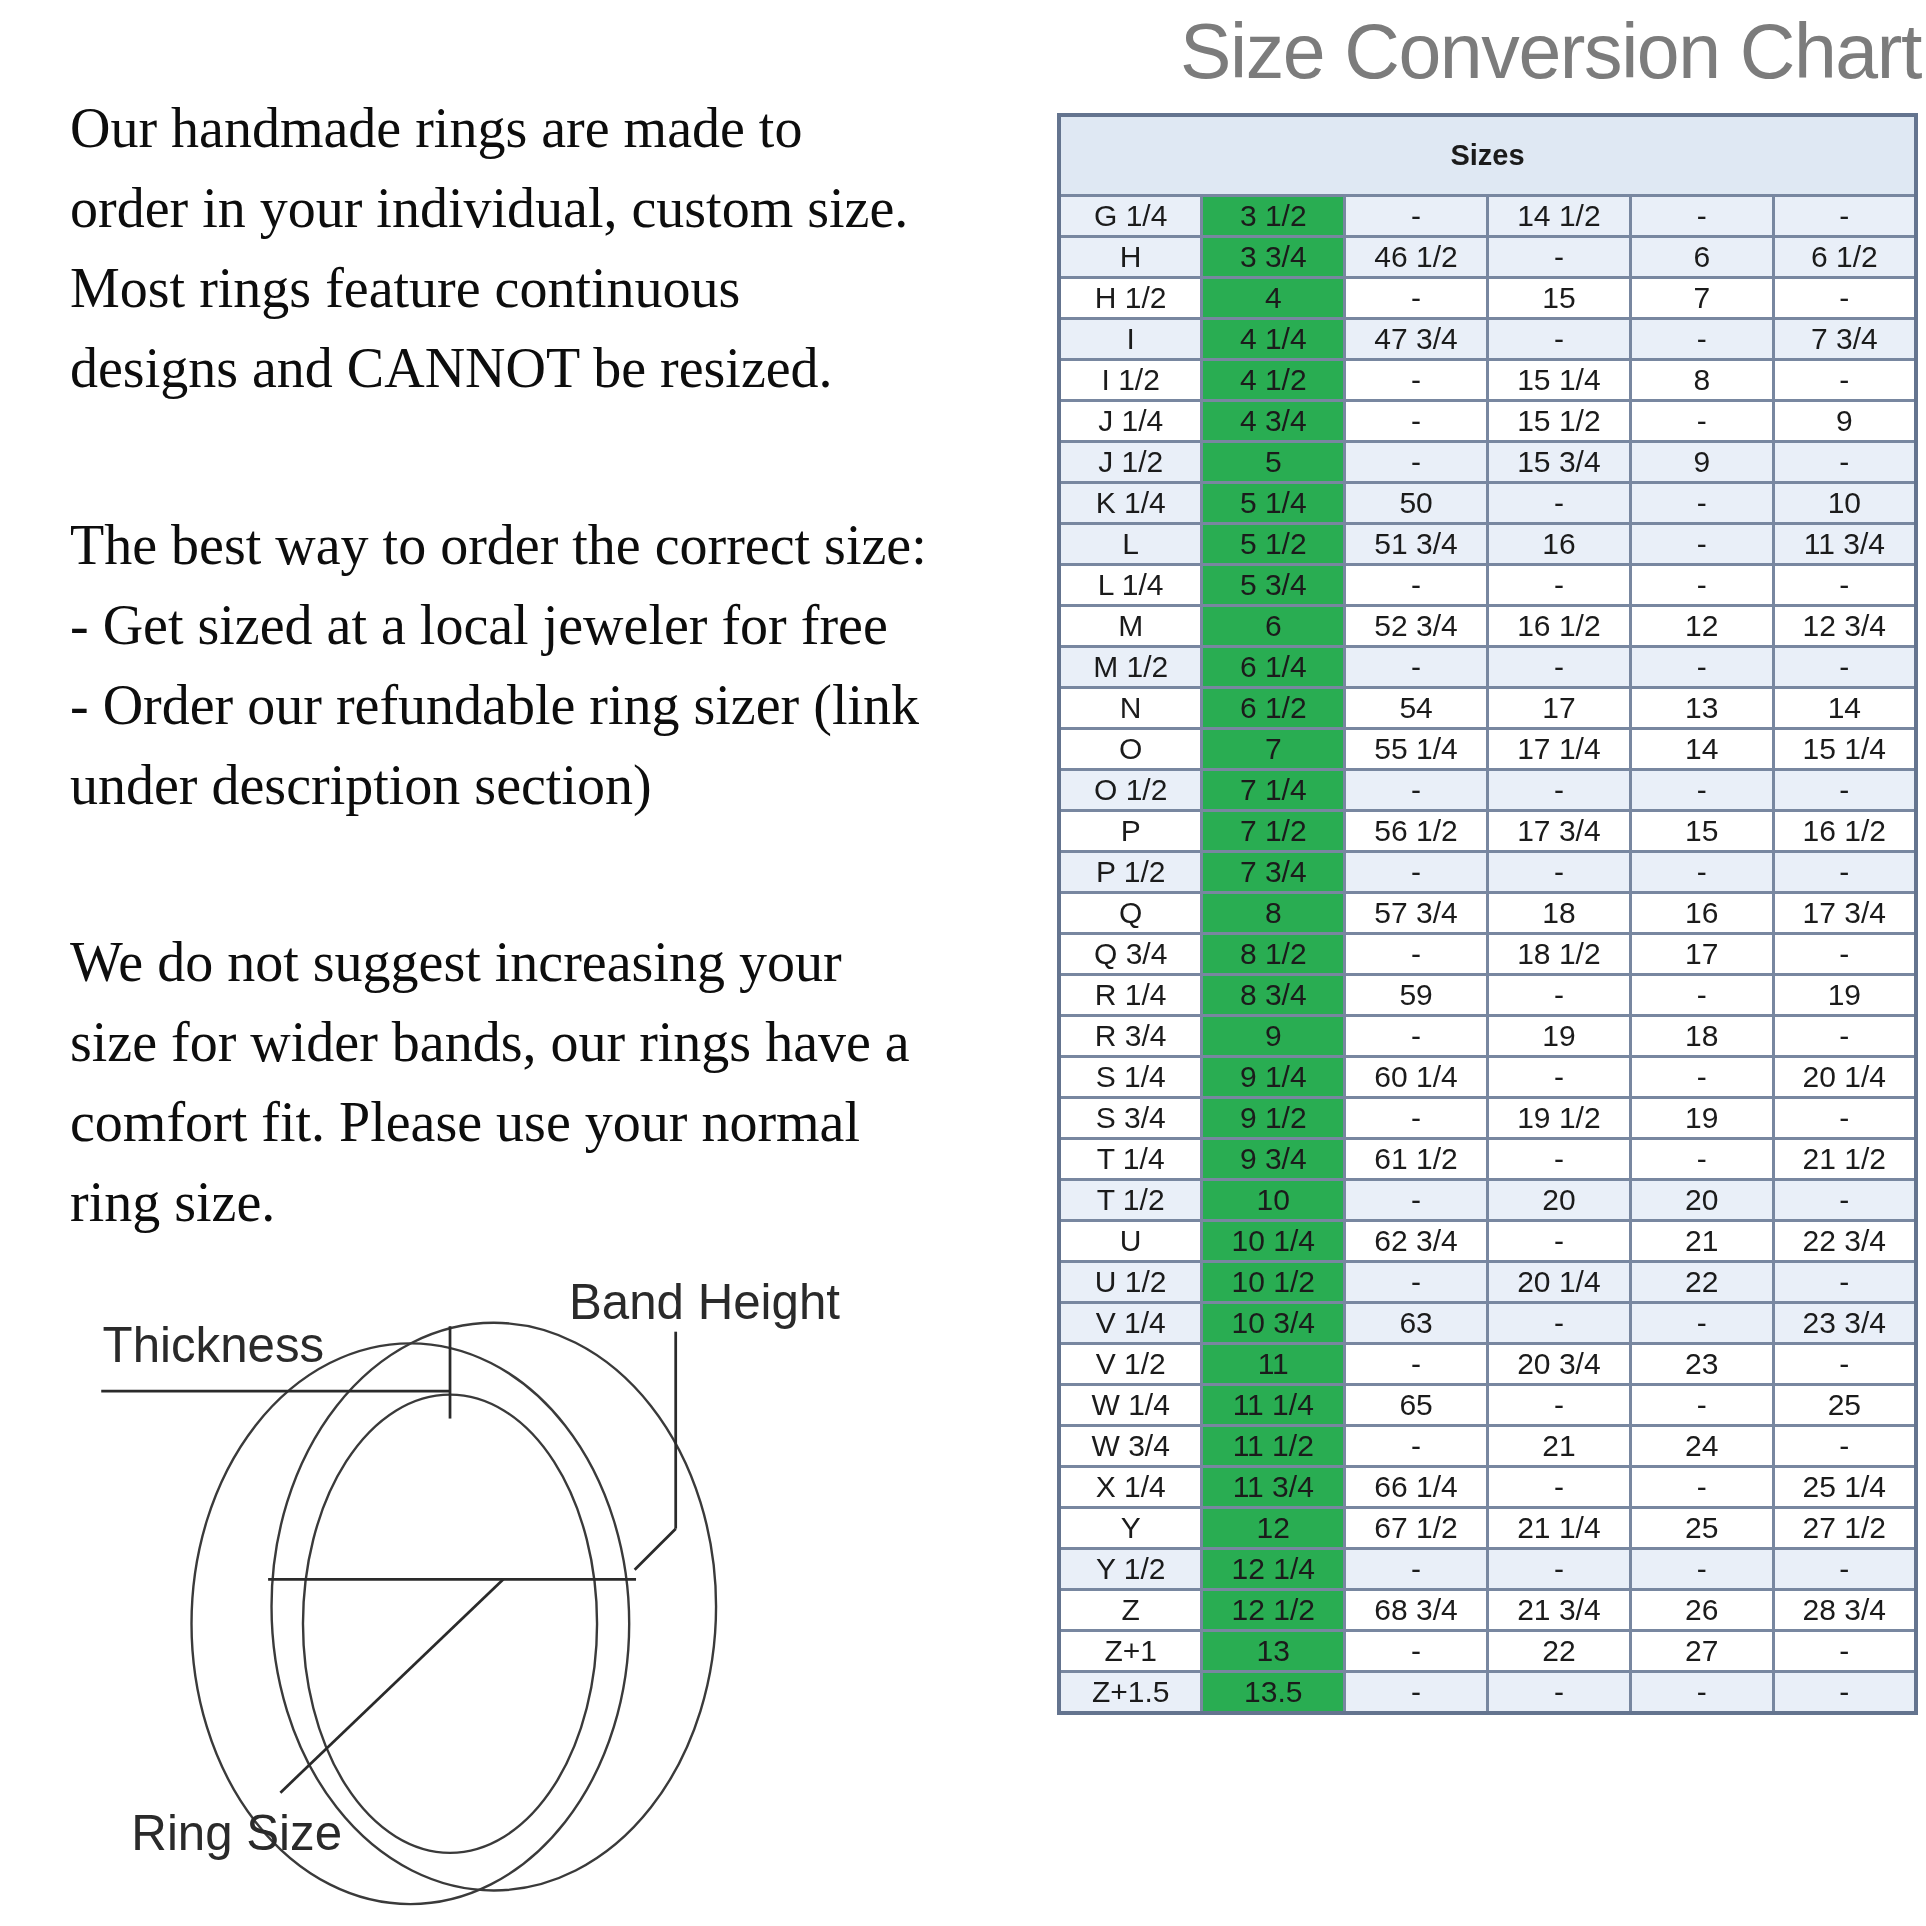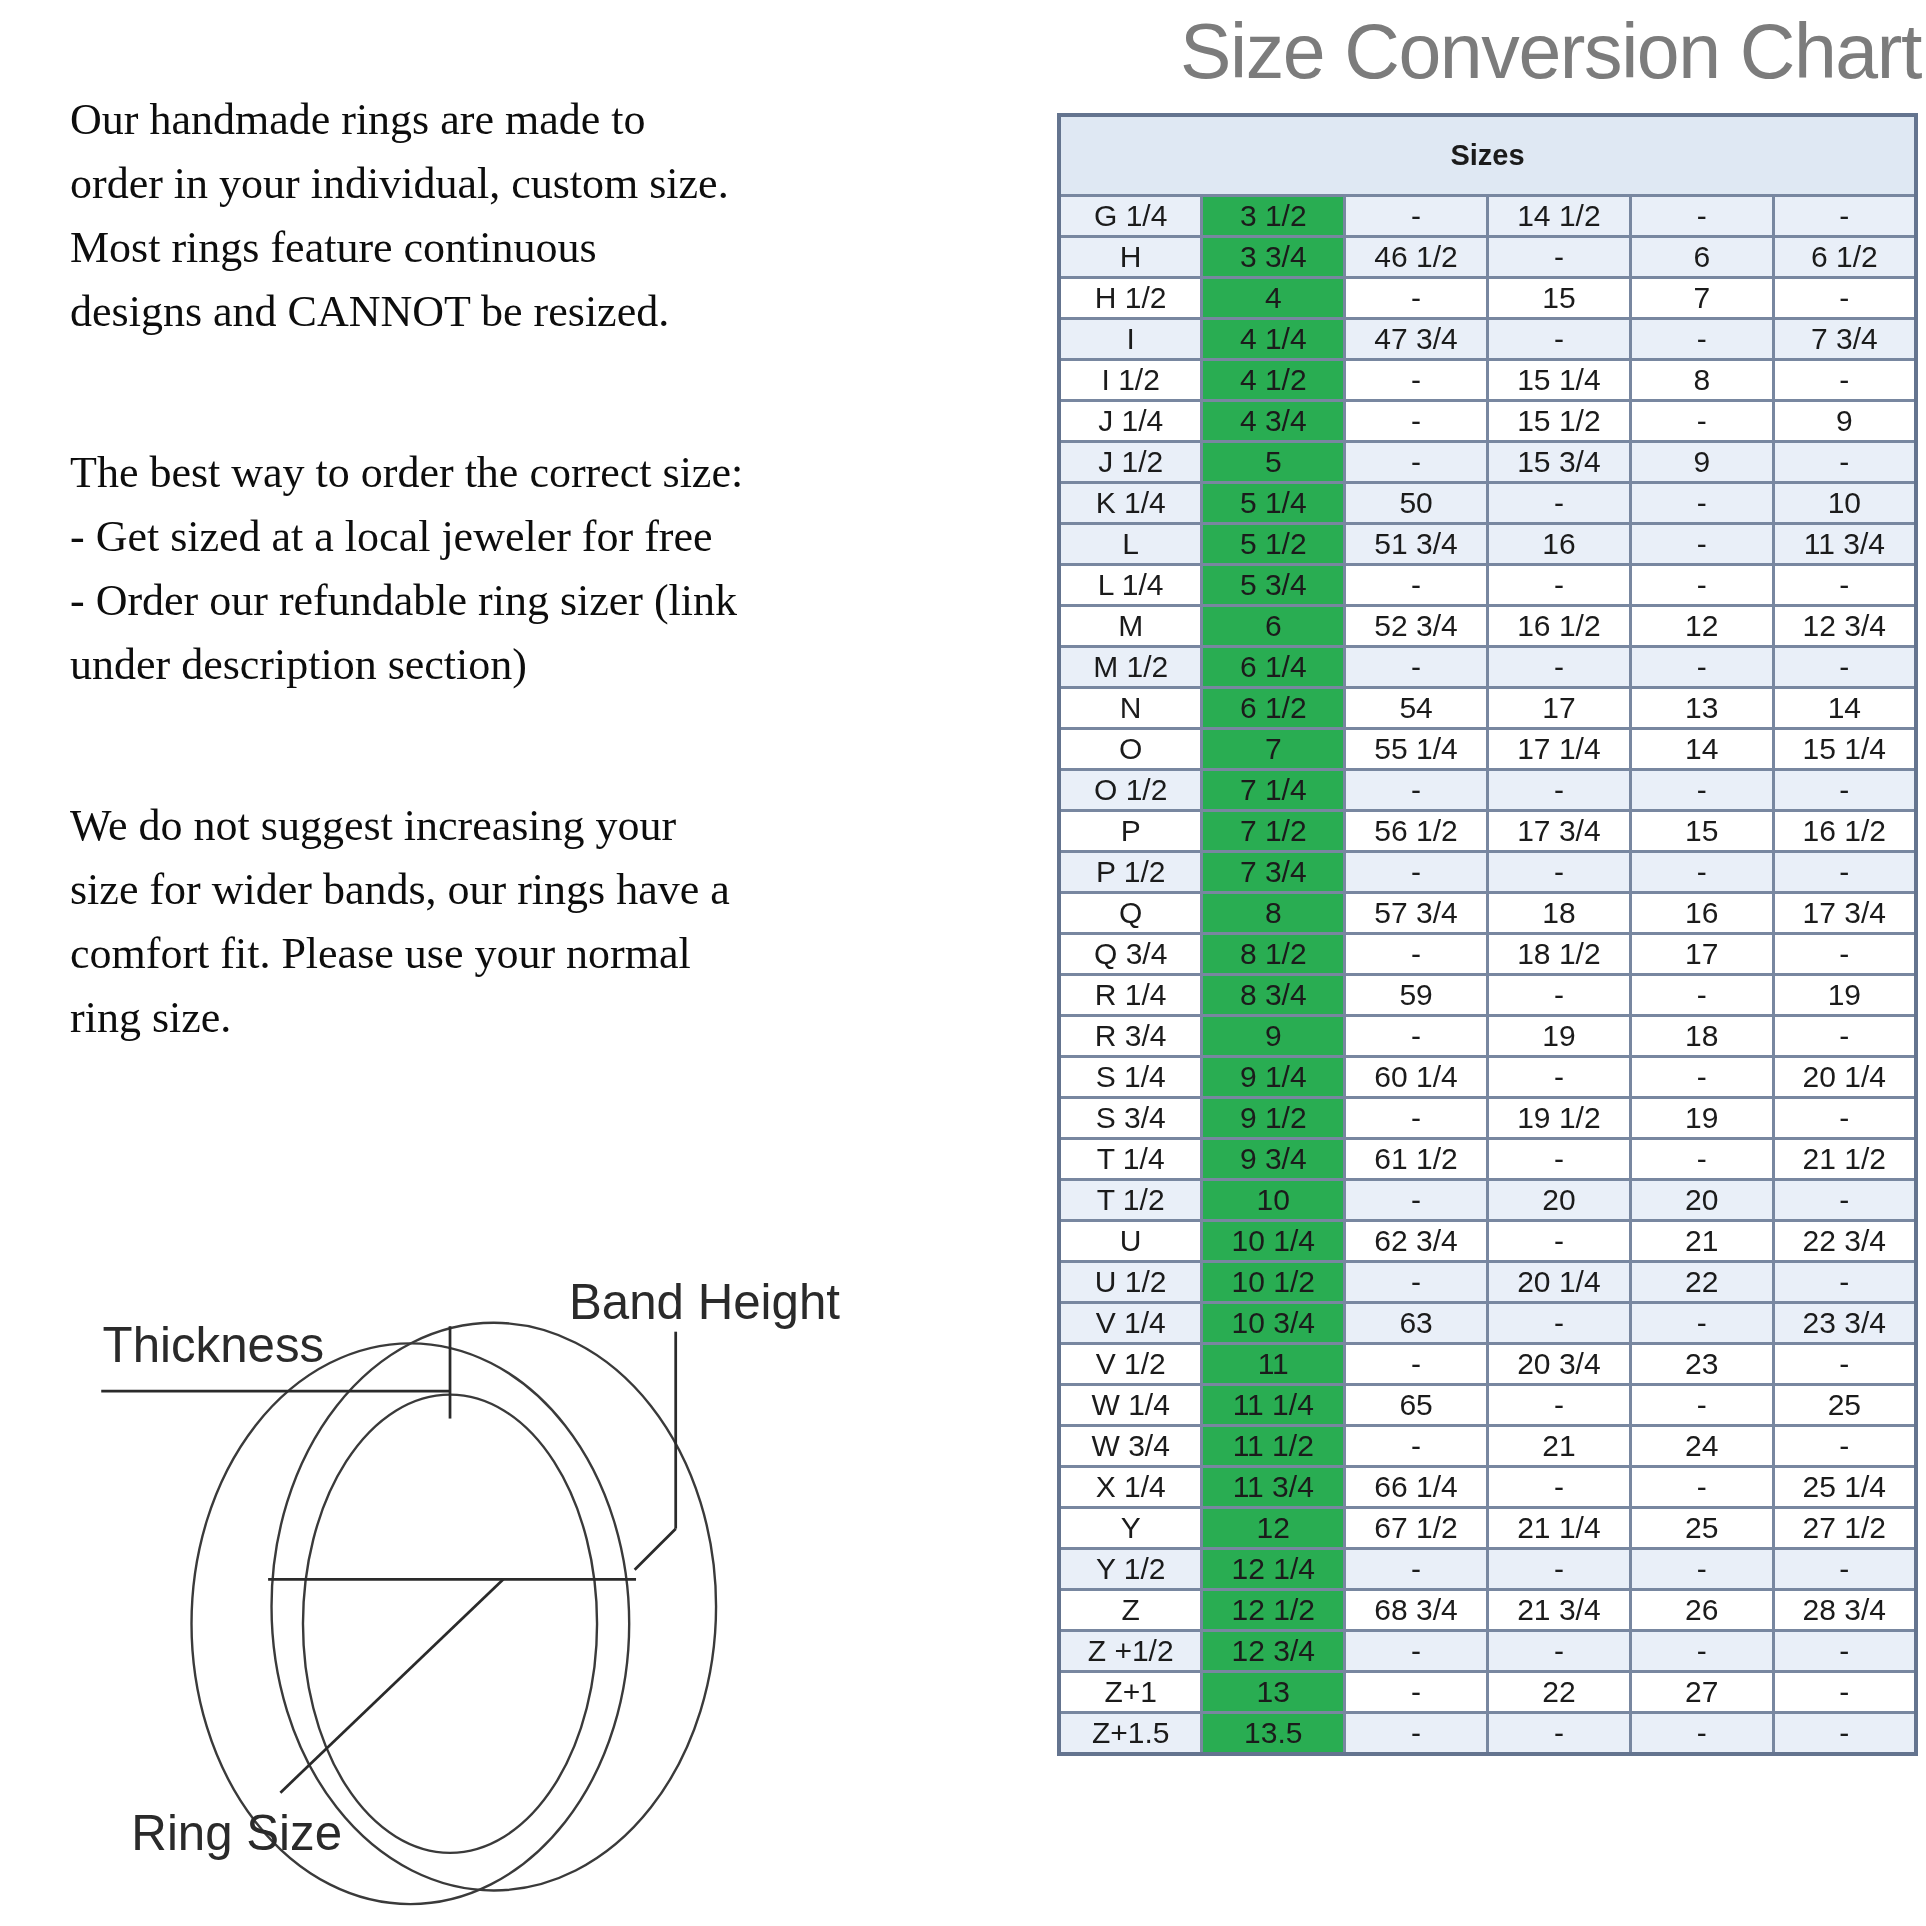--- a/index.html
+++ b/index.html
@@ -10,21 +10,21 @@
     --outer:#64748f;
     --titlegray:#7c7c7c;
   }
   html,body{margin:0;padding:0;background:#fff;}
   .page{position:relative;width:1926px;height:1926px;background:#ffffff;overflow:hidden;
         font-family:"Liberation Sans",sans-serif;}
 
   
   .intro{position:absolute;left:70px;top:88px;width:999px;
          font-family:"Liberation Serif",serif;color:#0d0d0d;}
-  .intro p{font-size:44px;line-height:64px;margin:0 0 97px 0;white-space:pre-line;}
+  .intro p{font-size:56px;line-height:80px;margin:0 0 97px 0;white-space:pre-line;}
 
   
   .chart-title{position:absolute;left:1057px;top:6.8px;width:864px;text-align:right;
                font-size:77px;font-weight:400;color:var(--titlegray);letter-spacing:-1.4px;
                white-space:nowrap;}
 
   
   table.size-table{position:absolute;left:1057px;top:113px;width:861px;
                    border-collapse:collapse;table-layout:fixed;
                    border:4.8px solid var(--outer);background:#eab308;}
@@ -370,28 +370,20 @@
           <td>-</td>
         </tr>
         <tr>
           <td>Z</td>
           <td class="green">12 1/2</td>
           <td>68 3/4</td>
           <td>21 3/4</td>
           <td>26</td>
           <td>28 3/4</td>
         </tr>
-        <tr class="shaded">
-          <td>Z +1/2</td>
-          <td class="green">12 3/4</td>
-          <td>-</td>
-          <td>-</td>
-          <td>-</td>
-          <td>-</td>
-        </tr>
         <tr>
           <td>Z+1</td>
           <td class="green">13</td>
           <td>-</td>
           <td>22</td>
           <td>27</td>
           <td>-</td>
         </tr>
         <tr class="shaded">
           <td>Z+1.5</td>

